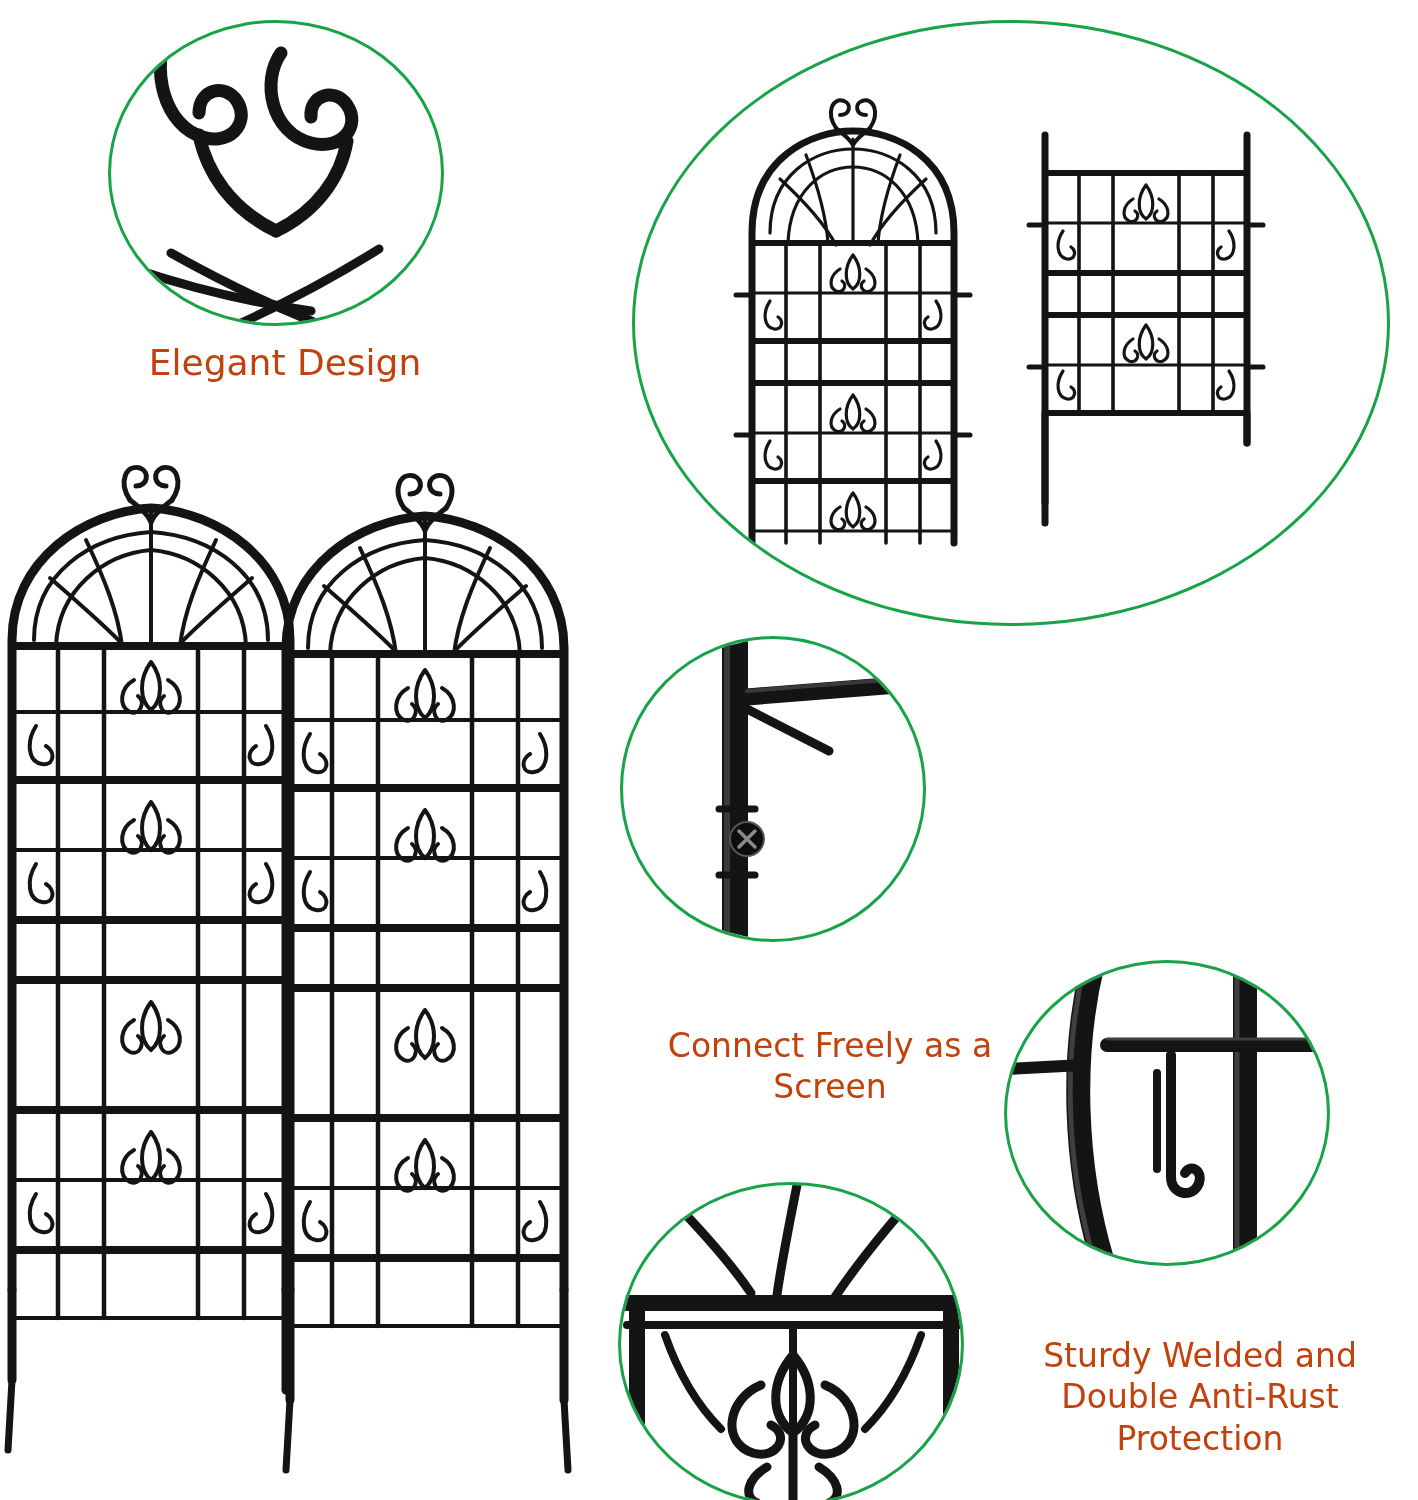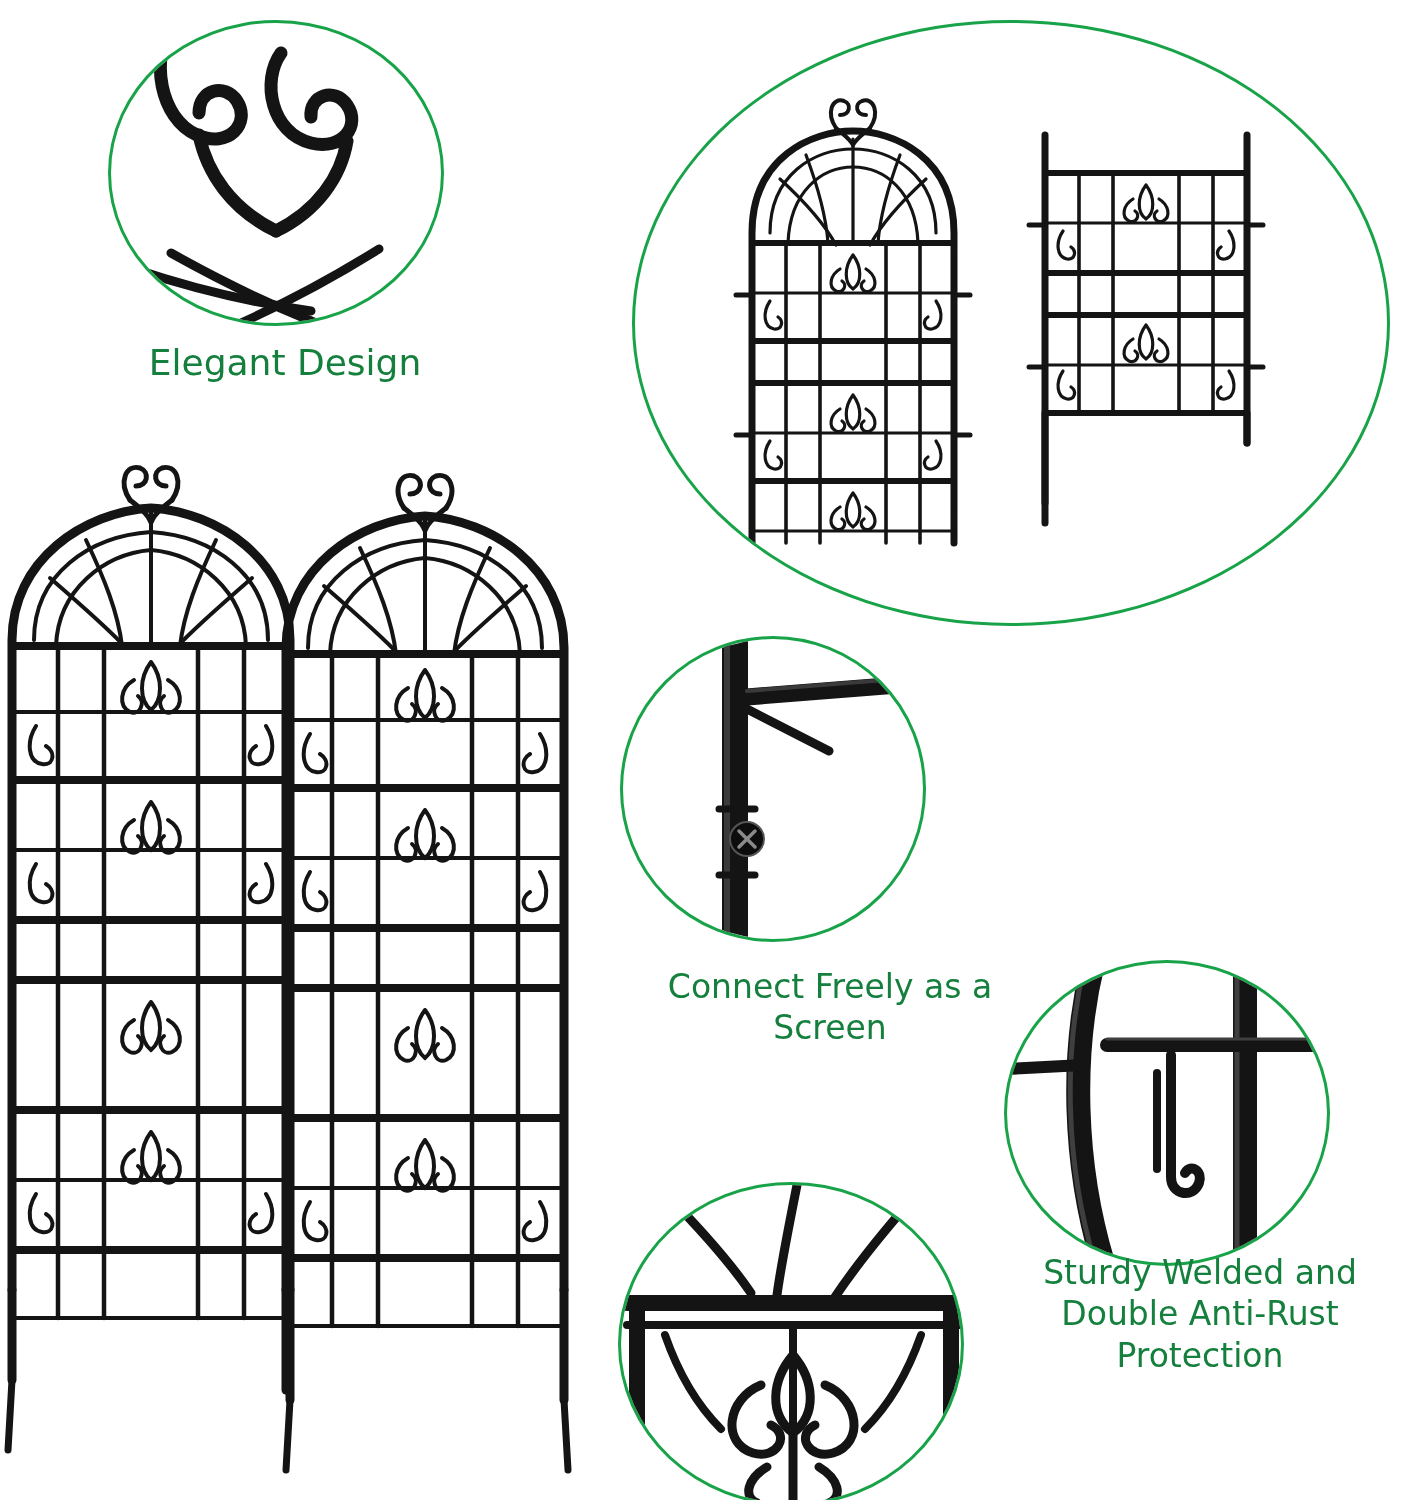--- a/index.html
+++ b/index.html
@@ -1,23 +1,23 @@
 <!DOCTYPE html>
 <html><head>
 <meta charset="utf-8">
 <style>
   html,body{margin:0;padding:0;background:#ffffff;}
   body{width:1418px;height:1500px;position:relative;font-family:"DejaVu Sans",sans-serif;color:#111;overflow:hidden;}
   .stage{position:absolute;inset:0;}
   .abs{position:absolute;}
-  .caption{position:absolute;text-align:center;line-height:1.25;color:#15803d;font-weight:400;}
+  .caption{position:absolute;text-align:center;line-height:1.25;color:#c2410c;font-weight:400;}
   .cap-elegant{left:60px;top:340px;width:450px;font-size:36px;}
   .cap-two-half{left:960px;top:655px;width:450px;font-size:33px;text-align:center;line-height:1.3;}
-  .cap-connect{left:640px;top:966px;width:380px;font-size:33px;line-height:1.25;}
-  .cap-sturdy{left:1000px;top:1252px;width:400px;font-size:33px;line-height:1.25;}
+  .cap-connect{left:640px;top:1025px;width:380px;font-size:33px;line-height:1.25;}
+  .cap-sturdy{left:1000px;top:1335px;width:400px;font-size:33px;line-height:1.25;}
   .circle{position:absolute;border:3px solid #18a349;border-radius:50%;overflow:hidden;background:#fff;}
   svg{display:block;}
 </style>
 </head>
 <body>
 
 <div class="stage">
 
   <div class="circle" style="left:108px;top:20px;width:330px;height:300px;">
     <svg width="330" height="300" viewBox="0 0 330 300">

